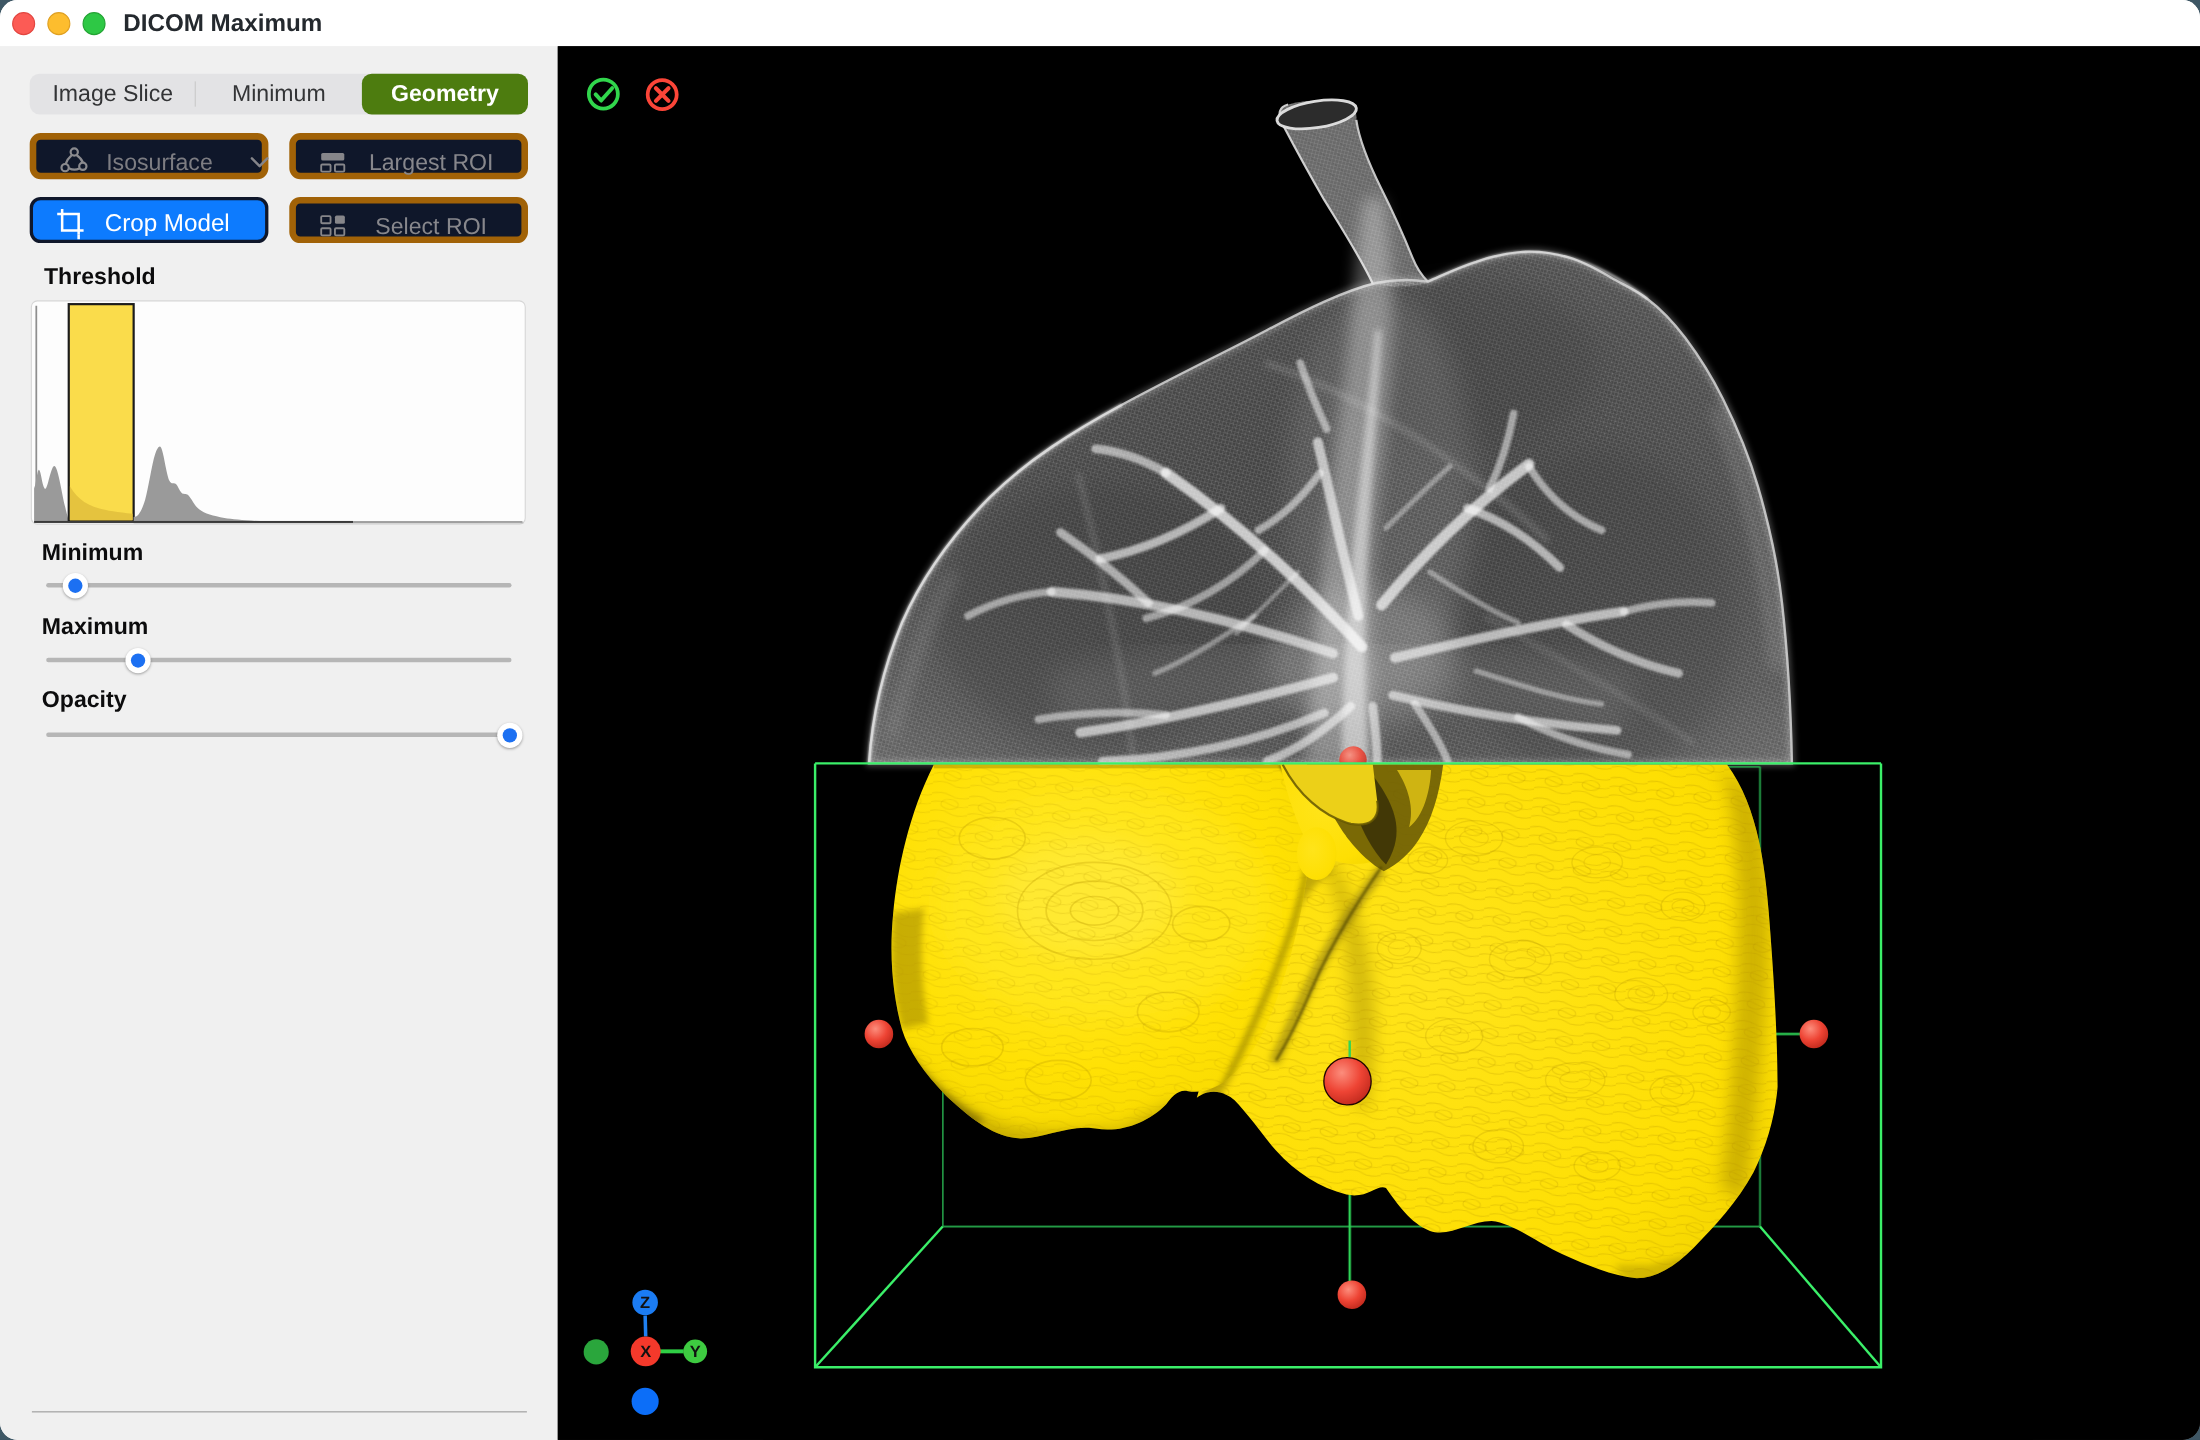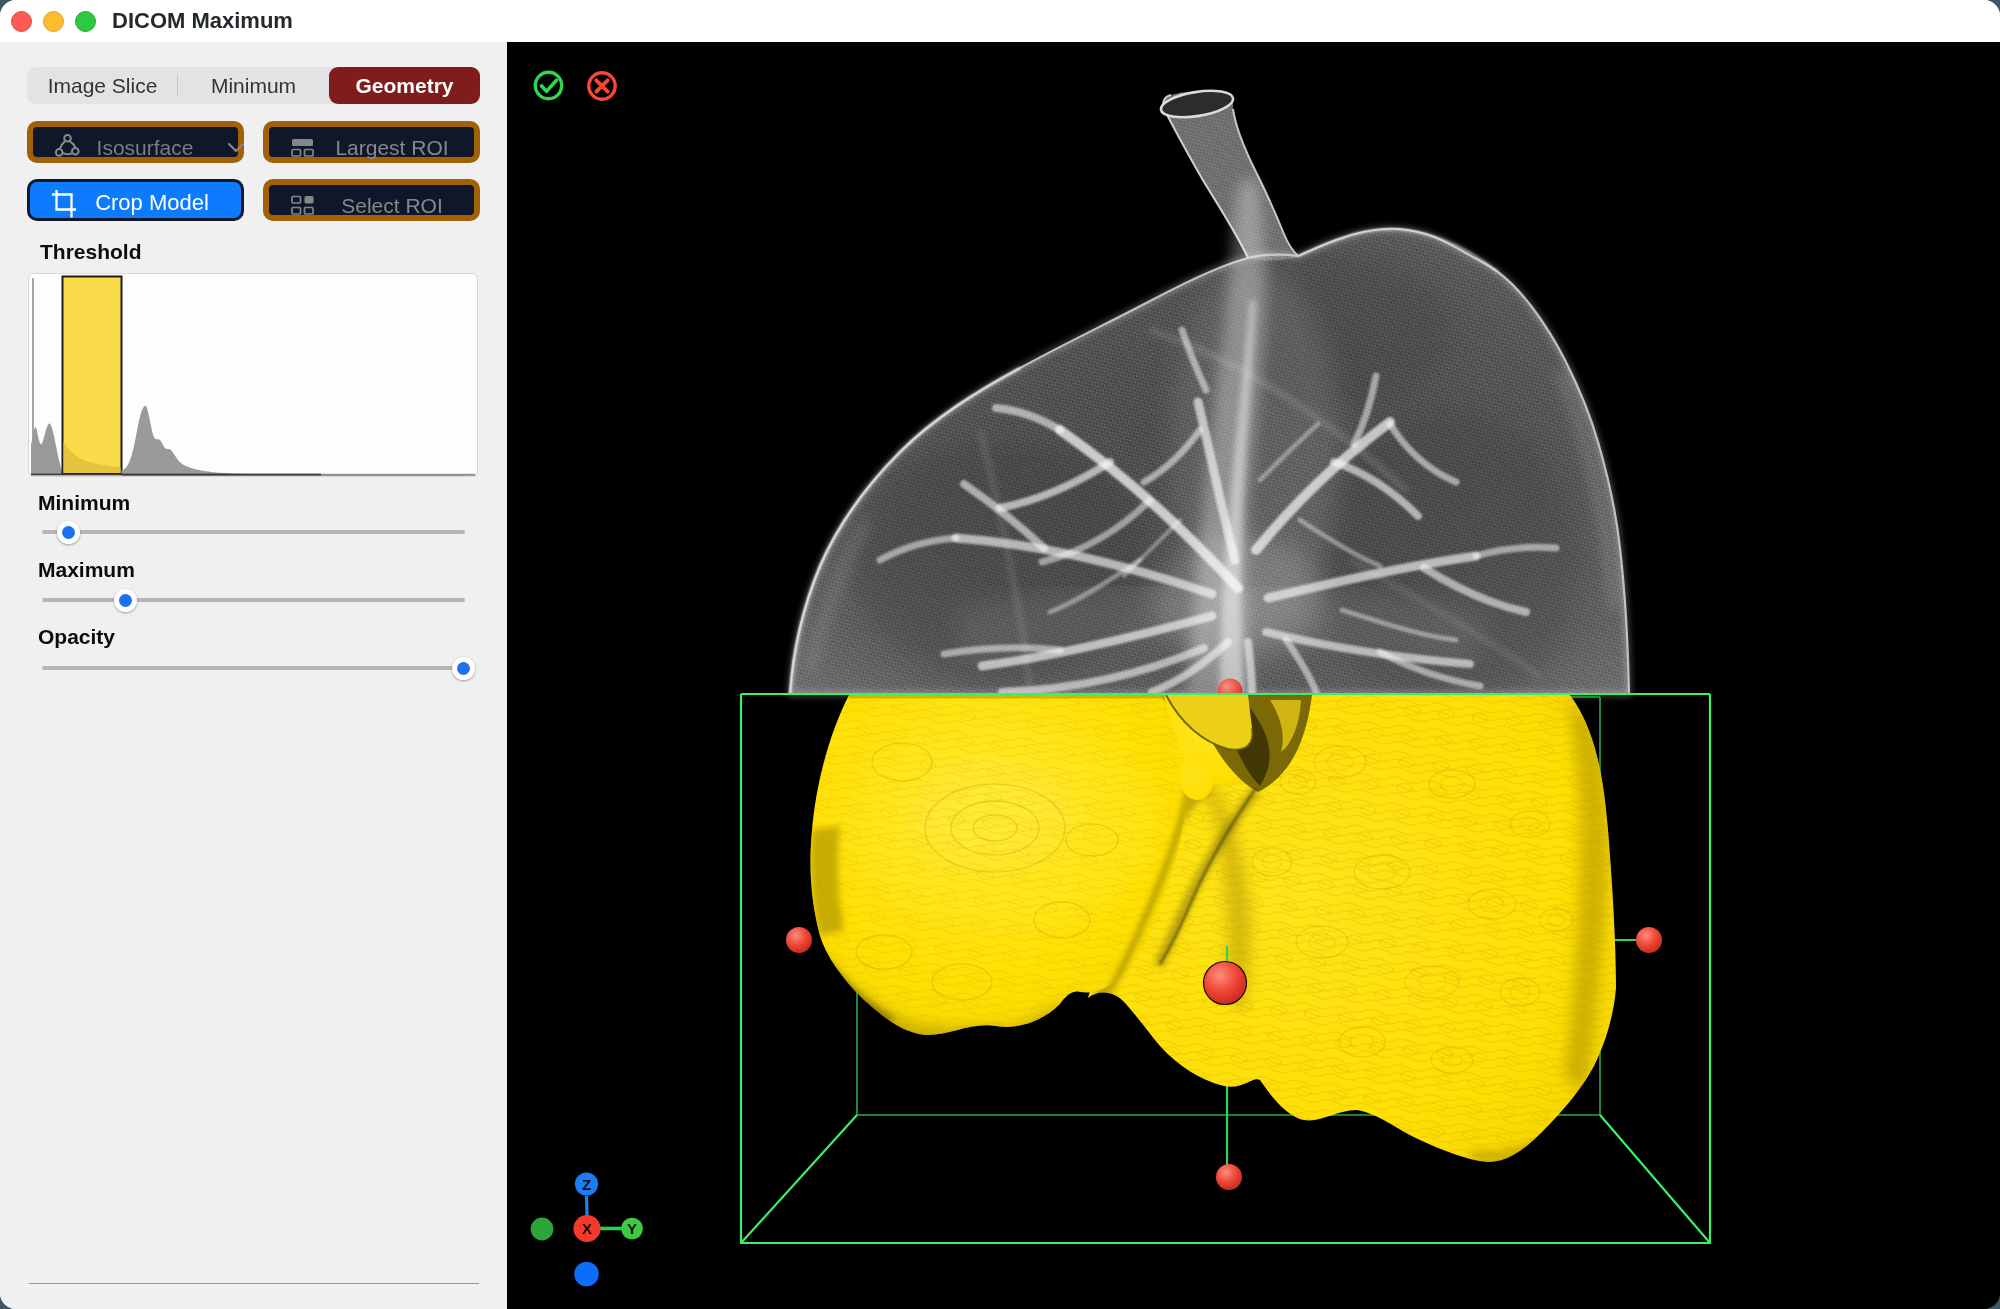--- a/index.html
+++ b/index.html
@@ -10,21 +10,21 @@
   .tl.red { left:10.5px; background:#fc5b55; border:1px solid #e24640; }
   .tl.yellow { left:42.5px; background:#fdbd2e; border:1px solid #dfa023; }
   .tl.green { left:74.5px; background:#2ec845; border:1px solid #24a334; }
   .title { position:absolute; left:112px; top:0; height:42px; line-height:42px; font-size:22px; font-weight:bold; color:#24292e; }
   .sidebar { position:absolute; left:0; top:42px; width:507px; height:1267px; background:#f0f0f0;padding-left:39px; }
   .viewport { position:absolute; left:507px; top:42px; width:1493px; height:1267px; background:#000; }
 
   
   .seg { position:absolute; left:27px; top:25px; width:453px; height:37px; background:#e3e3e5; border-radius:9px; }
   .seg .opt { position:absolute; top:0; height:37px; line-height:37px; text-align:center; font-size:21px; color:#333436; }
-  .seg .sel { position:absolute; left:302px; top:0; width:151px; height:37px; background:#7f1d1d; border-radius:9px; color:#fff; font-weight:bold; line-height:37px; text-align:center; font-size:21px; }
+  .seg .sel { position:absolute; left:302px; top:0; width:151px; height:37px; background:#4d7c0f; border-radius:9px; color:#fff; font-weight:bold; line-height:37px; text-align:center; font-size:21px; }
   .seg .div { position:absolute; left:150px; top:7px; width:1px; height:23px; background:#c9c9c9; }
 
   .btn { position:absolute; width:217px; height:42px; background:#0f172a; border:6px solid #a16207; border-radius:10px; color:#87878c; font-size:21px; }
   .btn.blue { background:#0d7bfe; border:3px solid #0f172a; color:#fff; }
   .lbl { position:absolute; font-size:21px; font-weight:700; color:#0c0c0d; }
 
   .hist { position:absolute; left:28px; top:231px; width:450px; height:204px; background:#fdfdfd; border:1px solid #d6d6d6; border-radius:6px; }
 
   .track { position:absolute; height:4px; border-radius:2px; background:#b6b6b6; }
   .thumb { position:absolute; width:23px; height:23px; border-radius:50%; background:#fff; box-shadow:0 1px 2.5px rgba(0,0,0,0.35); }

